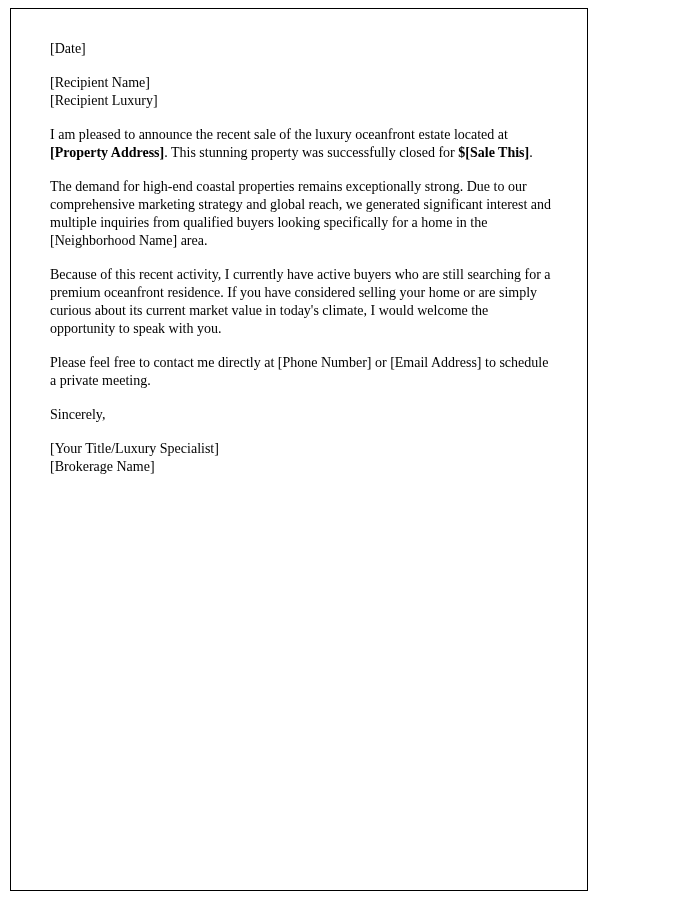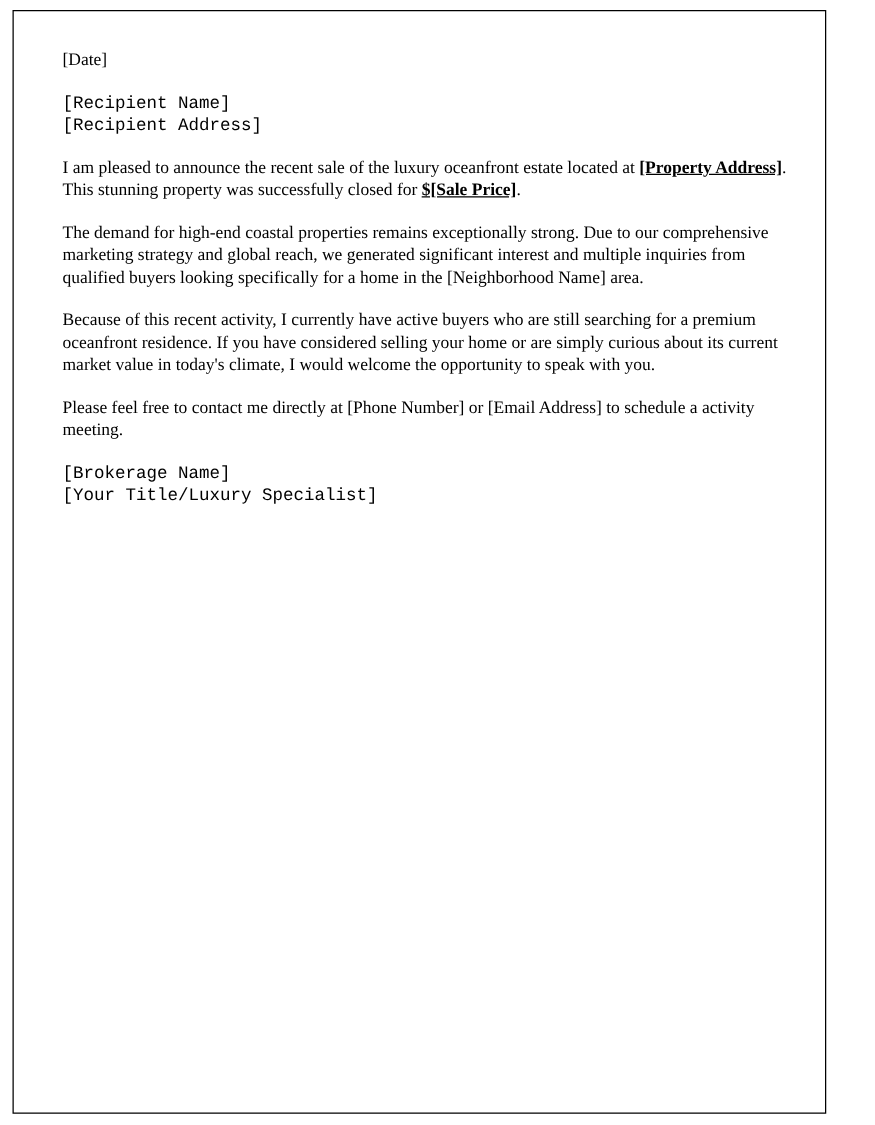--- a/index.html
+++ b/index.html
@@ -11,65 +11,64 @@
     width: 700px;
     height: 900px;
     position: relative;
     font-family: "Liberation Serif", serif;
     color: #000000;
   }
   .page {
     position: absolute;
     left: 10px;
     top: 8px;
-    width: 651px;
+    width: 578px;
     height: 883px;
     box-sizing: border-box;
     border: 1px solid #000000;
     background: #ffffff;
     padding: 31px 30px 0 39px;
   }
   .page p {
     margin: 0 0 16px 0;
     font-size: 14px;
     line-height: 18px;
   }
   .page p.tight {
     margin-bottom: 0;
   }
   .block {
     margin-bottom: 16px;
-    font-family: Liberation Mono, monospace;
   }
   strong {
     font-weight: bold;
-    text-decoration: underline;
   }
 </style>
 </head>
 <body>
 
 <div class="page">
 
   <p>[Date]</p>
 
   <div class="block">
     <p class="tight">[Recipient Name]</p>
-    <p class="tight">[Recipient Address]</p>
+    <p class="tight">[Recipient Luxury]</p>
   </div>
 
 
-  <p><span>I am pleased to announce the recent sale of the luxury oceanfront estate located at </span><strong>[Property Address]</strong><span>. This stunning property was successfully closed for </span><strong>$[Sale Price]</strong><span>.</span></p>
+  <p><span>I am pleased to announce the recent sale of the luxury oceanfront estate located at </span><strong>[Property Address]</strong><span>. This stunning property was successfully closed for </span><strong>$[Sale This]</strong><span>.</span></p>
 
   <p>The demand for high-end coastal properties remains exceptionally strong. Due to our comprehensive marketing strategy and global reach, we generated significant interest and multiple inquiries from qualified buyers looking specifically for a home in the [Neighborhood Name] area.</p>
 
   <p>Because of this recent activity, I currently have active buyers who are still searching for a premium oceanfront residence. If you have considered selling your home or are simply curious about its current market value in today's climate, I would welcome the opportunity to speak with you.</p>
 
 
-  <p>Please feel free to contact me directly at [Phone Number] or [Email Address] to schedule a activity meeting.</p>
+  <p>Please feel free to contact me directly at [Phone Number] or [Email Address] to schedule a private meeting.</p>
 
+  <p>Sincerely,</p>
 
   <div class="block">
+    <p class="tight">[Your Title/Luxury Specialist]</p>
     <p class="tight">[Brokerage Name]</p>
-    <p class="tight">[Your Title/Luxury Specialist]</p>
   </div>
 
 </div>
 
 </body></html>

